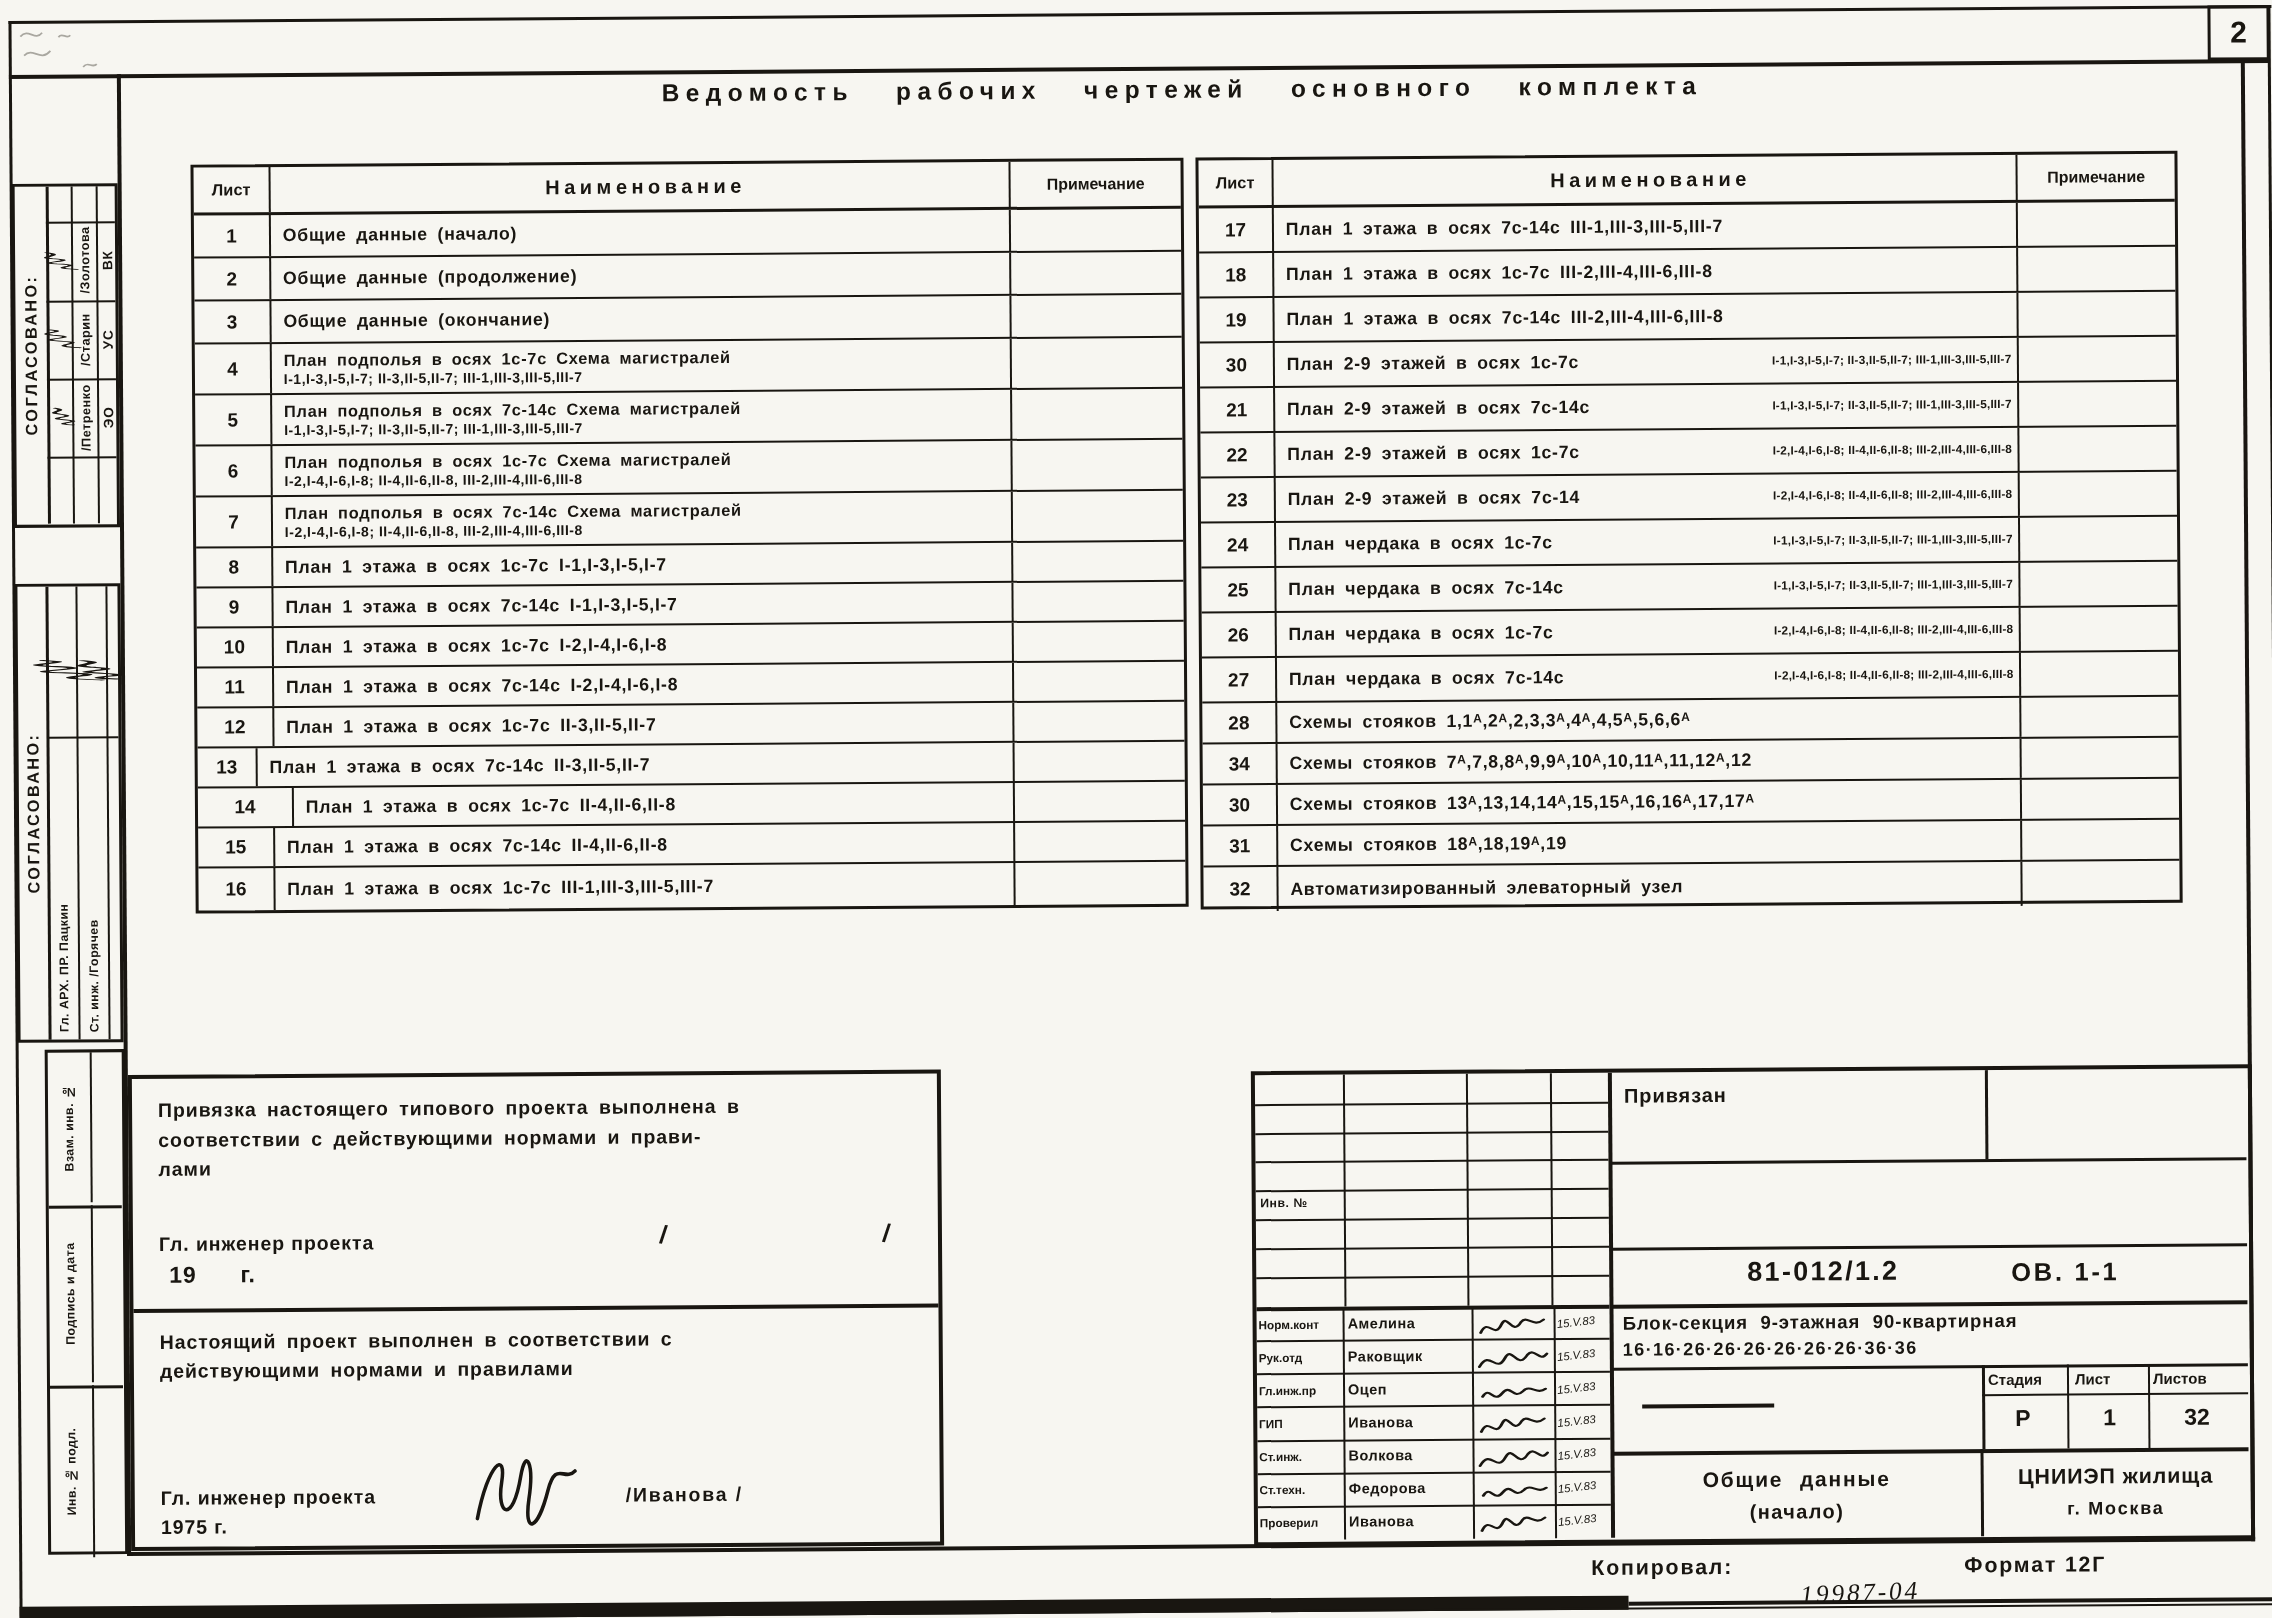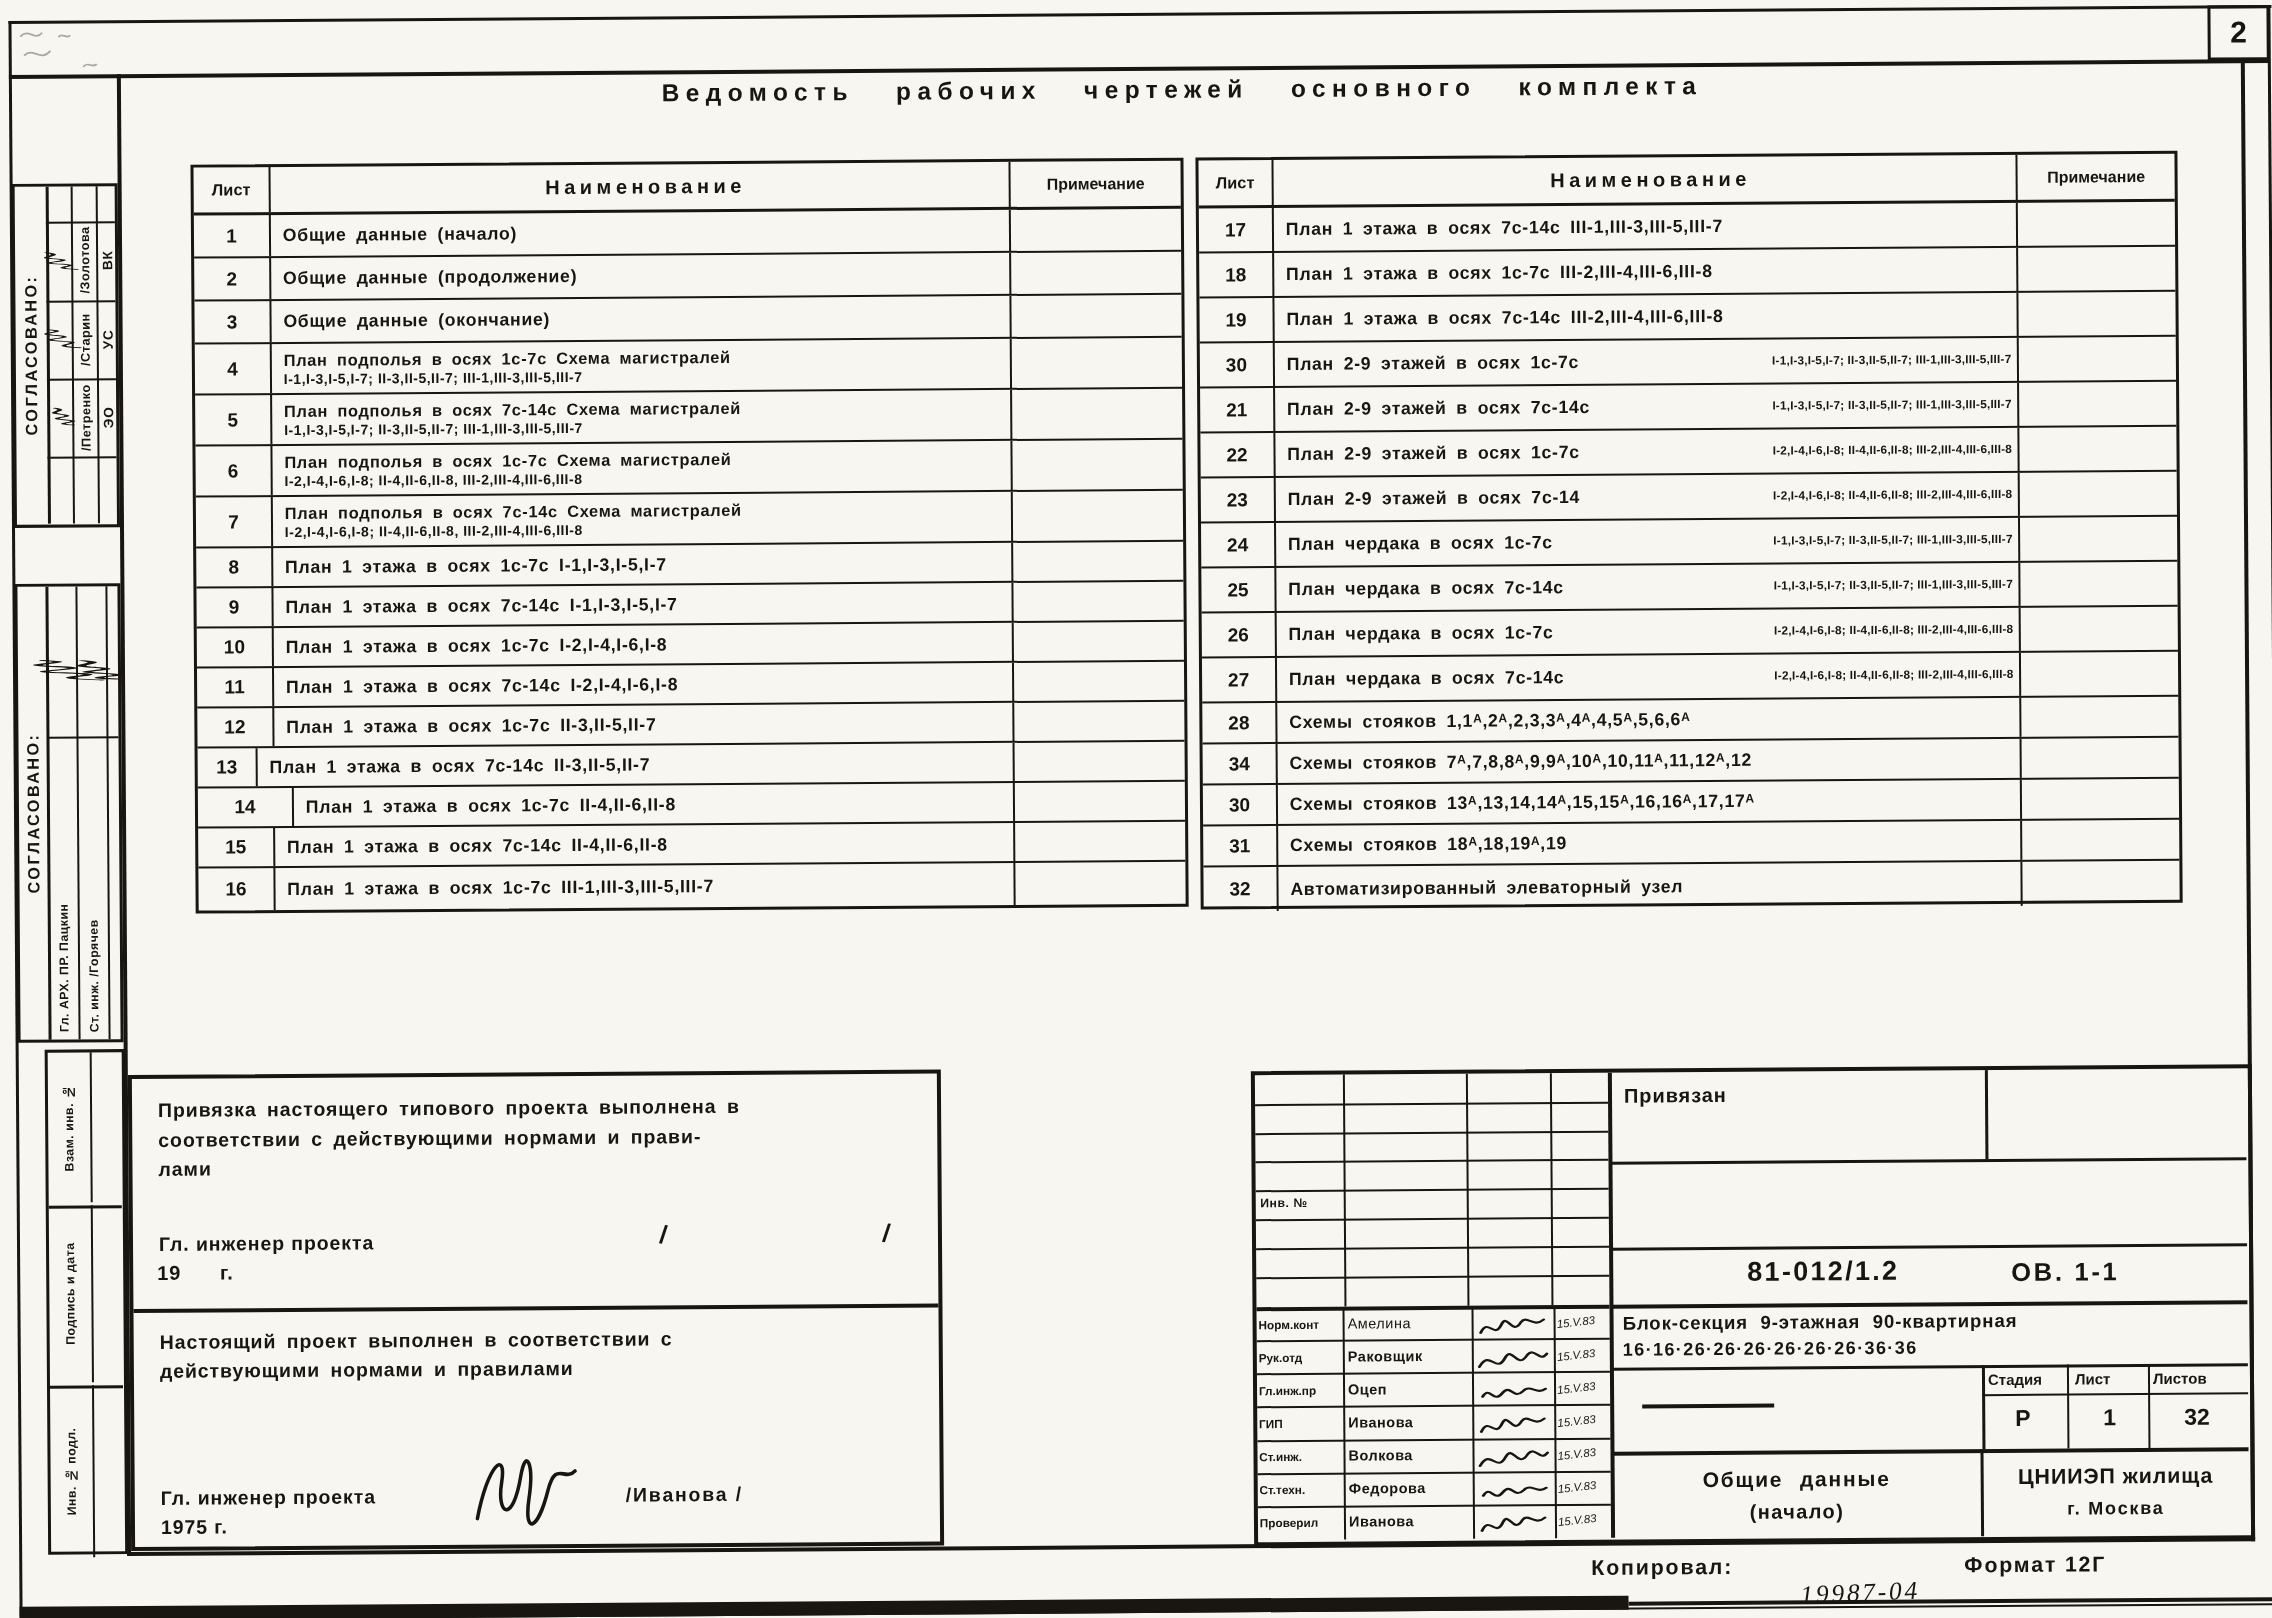--- a/index.html
+++ b/index.html
@@ -329,21 +329,21 @@
 
   <div class="cell" style="left:126px;top:1068px;width:813px;height:476px;border:4.1px solid #191611;">
     <div class="ln" style="left:0;top:230px;width:805px;height:4.1px;"></div>
 
     <div class="t b" style="left:26px;top:17.3px;width:750px;font-size:19.5px;line-height:1.5;letter-spacing:0.9px;word-spacing:4.1px;">Привязка настоящего типового проекта выполнена в
 соответствии с действующими нормами и прави-
 лами</div>
     <div class="t b" style="left:26px;top:154px;font-size:19.5px;letter-spacing:0.9px;">Гл. инженер проекта</div>
     <div class="t b" style="left:527px;top:145px;font-size:25.5px;transform:rotate(8deg);">/</div>
     <div class="t b" style="left:750px;top:145px;font-size:25.5px;transform:rotate(8deg);">/</div>
-    <div class="t b" style="left:24px;top:183px;font-size:20px;letter-spacing:0.9px;white-space:pre;">19      г.</div>
+    <div class="t b" style="left:36px;top:183px;font-size:23px;letter-spacing:0.9px;white-space:pre;">19      г.</div>
 
     <div class="t b" style="left:26px;top:249px;width:750px;font-size:19.5px;line-height:1.5;letter-spacing:0.9px;word-spacing:4.1px;">Настоящий проект выполнен в соответствии с
 действующими нормами и правилами</div>
     <div class="t b" style="left:26px;top:408px;font-size:19.5px;letter-spacing:0.9px;">Гл. инженер проекта</div>
     <div class="cell" style="left:318px;top:359px;width:136px;height:105px;">
       <svg width="136" height="105" viewBox="0 0 100 76" preserveAspectRatio="none">
         <path d="M18 60 C26 20 40 10 36 34 C32 58 44 64 50 30 C54 8 60 20 56 46 C52 72 62 70 70 40 C76 18 82 34 90 26" fill="none" stroke="#191611" stroke-width="2.6" stroke-linecap="round"></path>
       </svg>
     </div>
     <div class="t b" style="left:491px;top:408px;font-size:19.5px;letter-spacing:1.8px;">/Иванова /</div>
@@ -371,21 +371,21 @@
           <div class="ln" style="left: 0px; top: 29.5px; width: 353px; height: 2.3px;"></div>
           <div class="ln" style="left: 0px; top: 63px; width: 353px; height: 2.3px;"></div>
           <div class="ln" style="left: 0px; top: 96px; width: 353px; height: 2.3px;"></div>
           <div class="ln" style="left: 0px; top: 130px; width: 353px; height: 2.3px;"></div>
           <div class="ln" style="left: 0px; top: 163px; width: 353px; height: 2.3px;"></div>
           <div class="ln" style="left: 0px; top: 196px; width: 353px; height: 2.3px;"></div>
           <div class="ln" style="left: 86px; top: 0px; width: 2.3px; height: 230px;"></div>
           <div class="ln" style="left: 215px; top: 0px; width: 2.3px; height: 230px;"></div>
           <div class="ln" style="left: 297px; top: 0px; width: 2.3px; height: 230px;"></div>
           <div style="position: absolute; left: 1.8px; top: 8.2px; width: 83px; font-weight: bold; font-size: 11.8px;">Норм.конт</div>
-          <div style="position: absolute; left: 91px; top: 6.4px; width: 123px; font-weight: normal; font-size: 14.5px; letter-spacing: 0.5px;">Амелина</div>
+          <div style="position: absolute; left: 91px; top: 6.4px; width: 123px; font-weight: bold; font-size: 14.5px; letter-spacing: 0.5px;">Амелина</div>
           <div style="position: absolute; left: 218px; top: 3.6px; width: 75px; height: 25.5px;">
             <svg width="75" height="25.5" viewBox="0 0 100 48" preserveAspectRatio="none">
               <path d="M8 38 C18 8 26 52 36 22 C44 0 50 46 62 18 C70 4 78 30 92 14" fill="none" stroke="#191611" stroke-width="4" stroke-linecap="round"></path>
             </svg>
           </div>
           <div style="position: absolute; left: 300px; top: 8.2px; font-size: 11.4px; font-style: italic; transform: rotate(-6deg);">15.V.83</div>
           <div style="position: absolute; left: 1.8px; top: 41px; width: 83px; font-weight: bold; font-size: 11.8px;">Рук.отд</div>
           <div style="position: absolute; left: 91px; top: 39px; width: 123px; font-weight: bold; font-size: 14.5px; letter-spacing: 0.5px;">Раковщик</div>
           <div style="position: absolute; left: 218px; top: 37px; width: 75px; height: 25.5px;">
             <svg width="75" height="25.5" viewBox="0 0 100 48" preserveAspectRatio="none">

